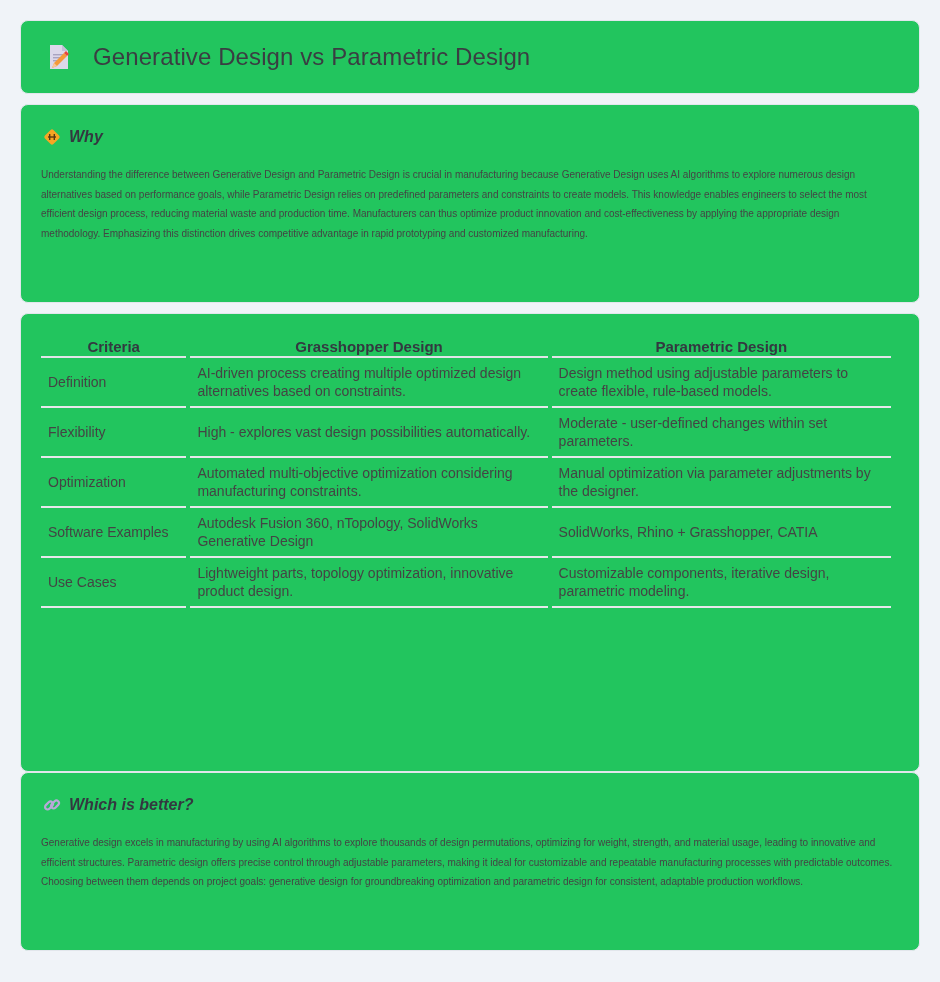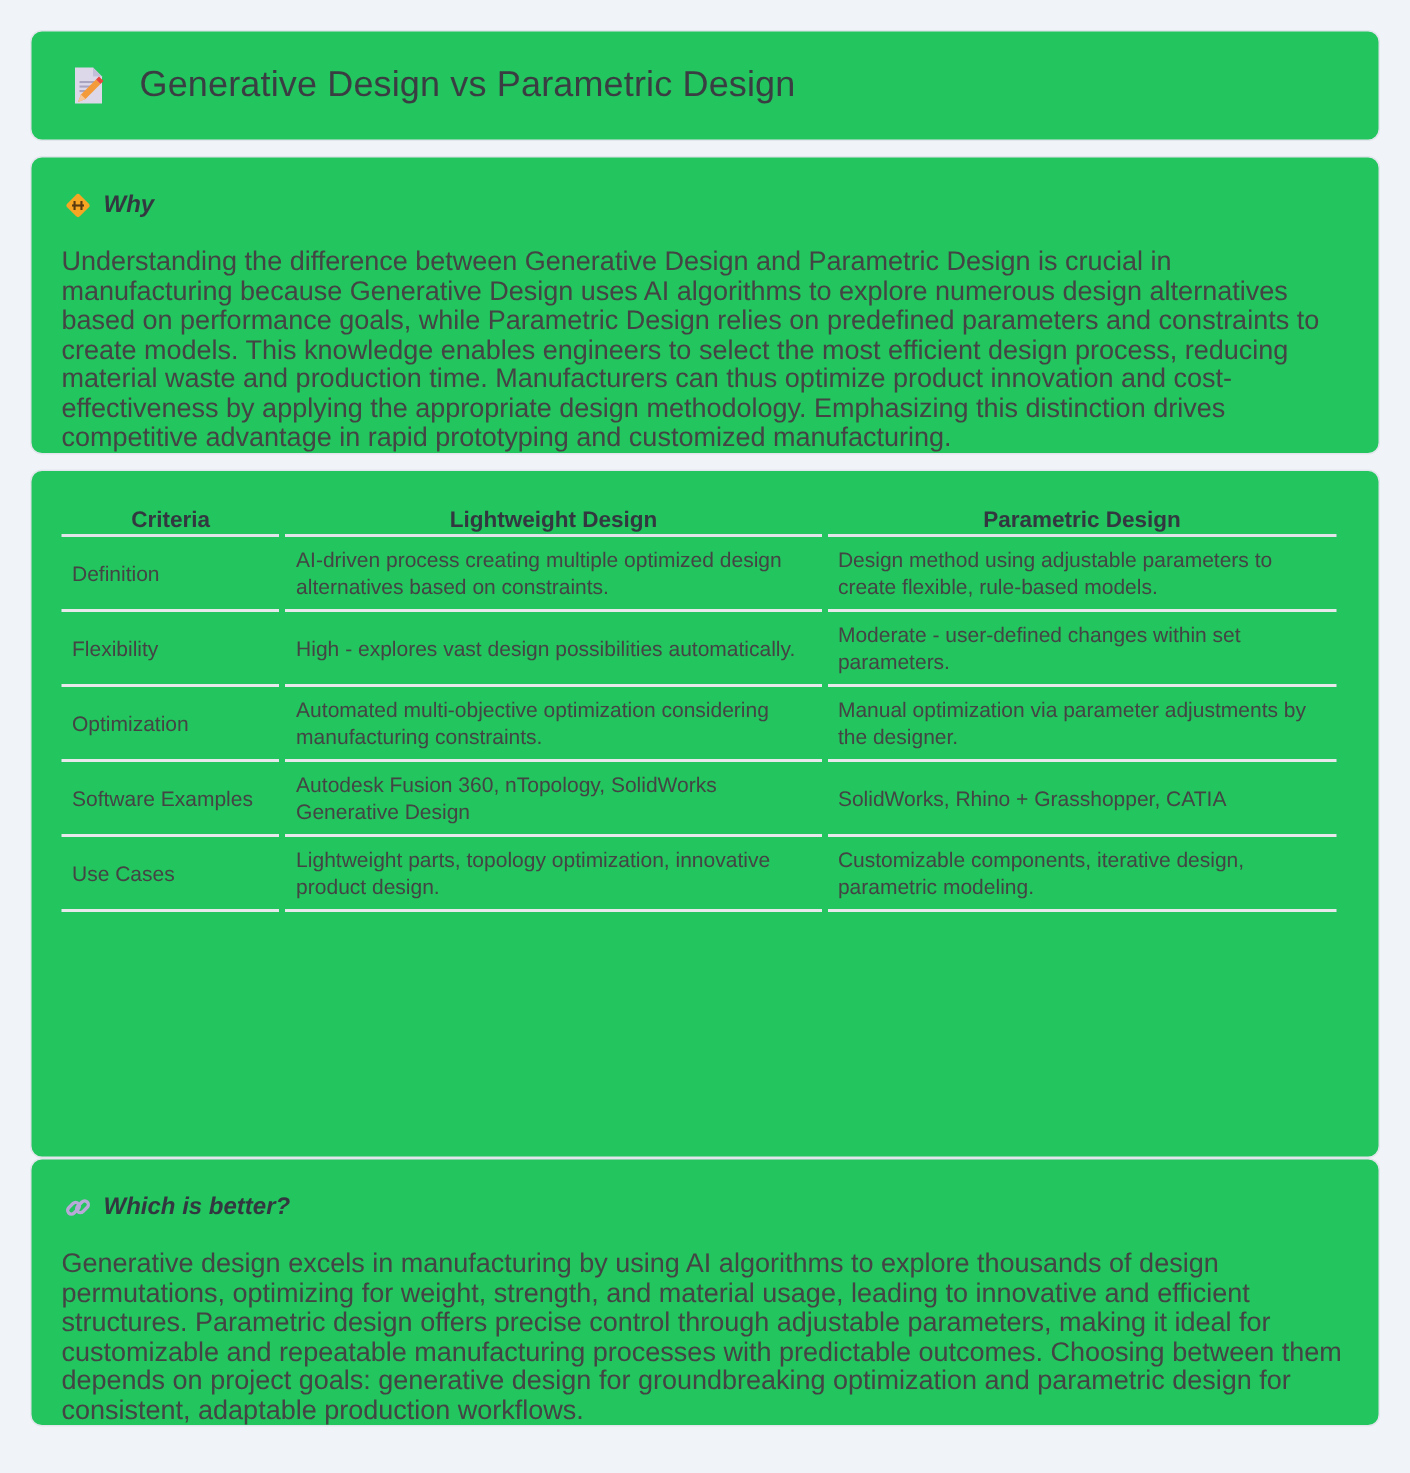--- a/index.html
+++ b/index.html
@@ -41,21 +41,21 @@
     margin-bottom: 16px;
   }
   .section-icon { width: 18px; height: 18px; margin-right: 8px; margin-left: 2px; display: inline-block; }
   .section-title {
     font-size: 16px;
     font-weight: bold;
     color: #333840;
     font-style: italic;
   }
   .section-text {
-    font-size: 18px;
+    font-size: 10px;
     line-height: 19.5px;
     color: #444;
   }
   .why-card { height: 199px; }
   .table-card { padding: 20px 4px 20px 20px; height: 459px; }
   .better-card { height: 179px; }
 
   table.compare {
     width: 858px;
     border-collapse: separate;
@@ -117,21 +117,21 @@
     <h2 class="section-title">Why</h2>
   </div>
   <p class="section-text">Understanding the difference between Generative Design and Parametric Design is crucial in manufacturing because Generative Design uses AI algorithms to explore numerous design alternatives based on performance goals, while Parametric Design relies on predefined parameters and constraints to create models. This knowledge enables engineers to select the most efficient design process, reducing material waste and production time. Manufacturers can thus optimize product innovation and cost-effectiveness by applying the appropriate design methodology. Emphasizing this distinction drives competitive advantage in rapid prototyping and customized manufacturing.</p>
 </div>
 
 <div class="card table-card">
   <table class="compare">
     <thead>
       <tr>
         <th class="col1">Criteria</th>
-        <th class="col2">Lightweight Design</th>
+        <th class="col2">Grasshopper Design</th>
         <th class="col3">Parametric Design</th>
       </tr>
     </thead>
     <tbody>
       <tr>
         <td class="crit">Definition</td>
         <td>AI-driven process creating multiple optimized design alternatives based on constraints.</td>
         <td>Design method using adjustable parameters to create flexible, rule-based models.</td>
       </tr>
       <tr>

